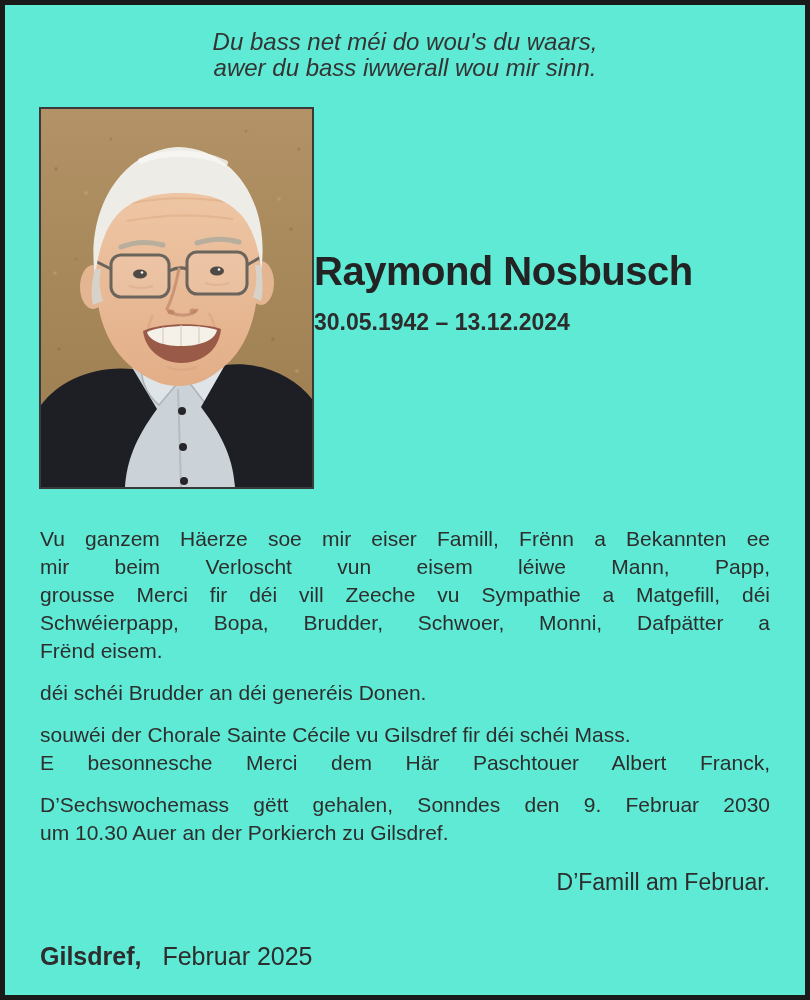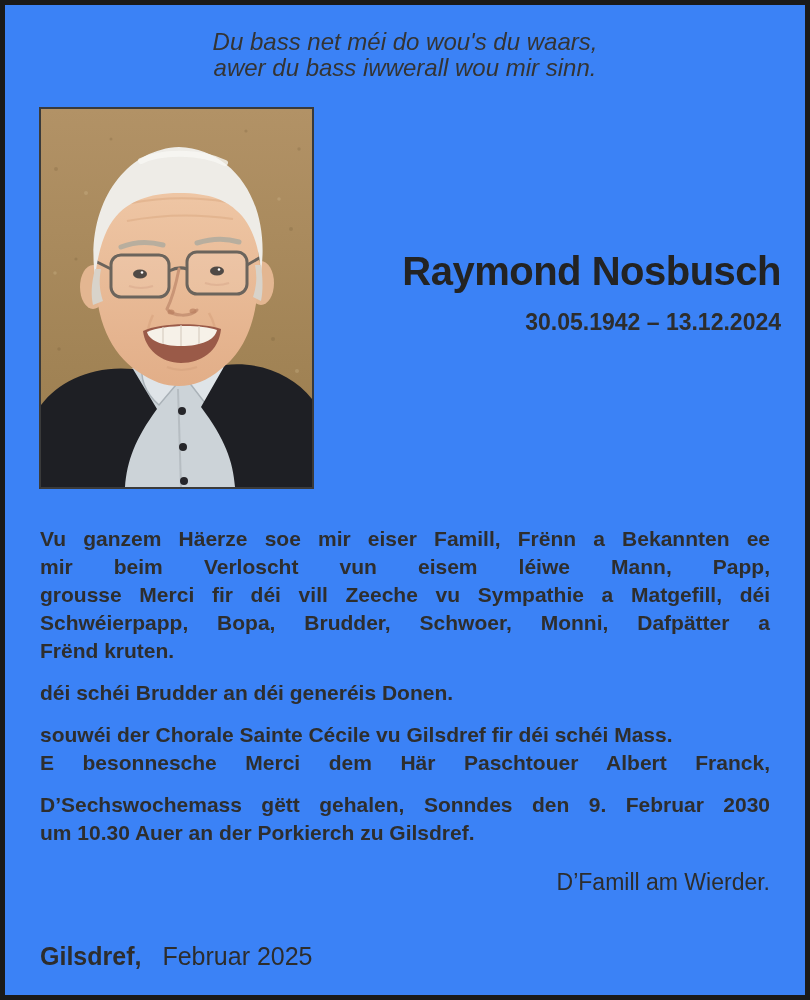--- a/index.html
+++ b/index.html
@@ -1,21 +1,21 @@
 <!DOCTYPE html>
 <html><head>
 <meta charset="utf-8">
 <style>
   html,body{margin:0;padding:0;background:#ffffff;}
   .notice{
     position:relative;
     width:810px;height:1000px;
     box-sizing:border-box;
     border:5px solid #1a1a1a;
-    background:#3b82f6;
+    background:#5eead4;
     display:flex;flex-direction:column;
     font-family:"Liberation Sans",sans-serif;
     color:#2d2d2d;
     overflow:hidden;
   }
   .epigraph{
     margin-top:24px;
     text-align:center;
     font-style:italic;
     font-size:24px;
@@ -23,28 +23,28 @@
     color:#343434;
   }
   .hero{display:flex;align-items:center;margin:26px 24px 0 34px;}
   .photo-frame{
     flex:0 0 auto;
     width:271px;height:378px;
     border:2px solid #3a3a3a;
     background:#a8895c;
   }
   .photo-frame svg{display:block;width:100%;height:100%;}
-  .title-col{flex:1;text-align:right;padding-bottom:12px;padding-left:40px;}
+  .title-col{flex:1;text-align:left;padding-bottom:12px;}
   .name{
     font-size:40px;font-weight:700;color:#232323;
     letter-spacing:-0.5px;line-height:44px;
   }
   .dates{margin-top:16px;font-size:23px;color:#2d2d2d;font-weight:bold;}
   .body{margin:36px 35px 0 35px;font-size:21px;line-height:28px;color:#2e2e2e;}
-  .para{margin-bottom:14px;font-weight:bold;}
+  .para{margin-bottom:14px;}
   .para .line{text-align:justify;text-align-last:justify;}
   .para .line.last{text-align:left;text-align-last:auto;}
   .signoff{margin:8px 35px 0 35px;text-align:right;font-size:23px;}
   .dateline{margin:auto 35px 24px 35px;font-size:25px;}
   .dateline .place{font-weight:700;margin-top:20px;}
   .dateline .date{margin-left:21px;}
 </style>
 </head>
 <body>
 
@@ -154,34 +154,34 @@
       <div class="dates">30.05.1942 – 13.12.2024</div>
     </div>
   </div>
 
   <div class="body">
       <div class="para">
         <div class="line">Vu ganzem Häerze soe mir eiser Famill, Frënn a Bekannten ee</div>
         <div class="line">mir beim Verloscht vun eisem léiwe Mann, Papp,</div>
         <div class="line">grousse Merci fir déi vill Zeeche vu Sympathie a Matgefill, déi</div>
         <div class="line">Schwéierpapp, Bopa, Brudder, Schwoer, Monni, Dafpätter a</div>
-        <div class="line last">Frënd kruten.</div>
+        <div class="line last">Frënd eisem.</div>
       </div>
       <div class="para">
         <div class="line last">déi schéi Brudder an déi generéis Donen.</div>
       </div>
       <div class="para">
         <div class="line last">souwéi der Chorale Sainte Cécile vu Gilsdref fir déi schéi Mass.</div>
         <div class="line">E besonnesche Merci dem Här Paschtouer Albert Franck,</div>
       </div>
       <div class="para">
         <div class="line">D’Sechswochemass gëtt gehalen, Sonndes den 9. Februar 2030</div>
         <div class="line last">um 10.30 Auer an der Porkierch zu Gilsdref.</div>
       </div>
     </div>
 
-  <div class="signoff">D’Famill am Wierder.</div>
+  <div class="signoff">D’Famill am Februar.</div>
 
   <div class="dateline">
     <span class="place">Gilsdref,</span><span class="date">Februar 2025</span>
   </div>
 
 </div>
 
 </body></html>

